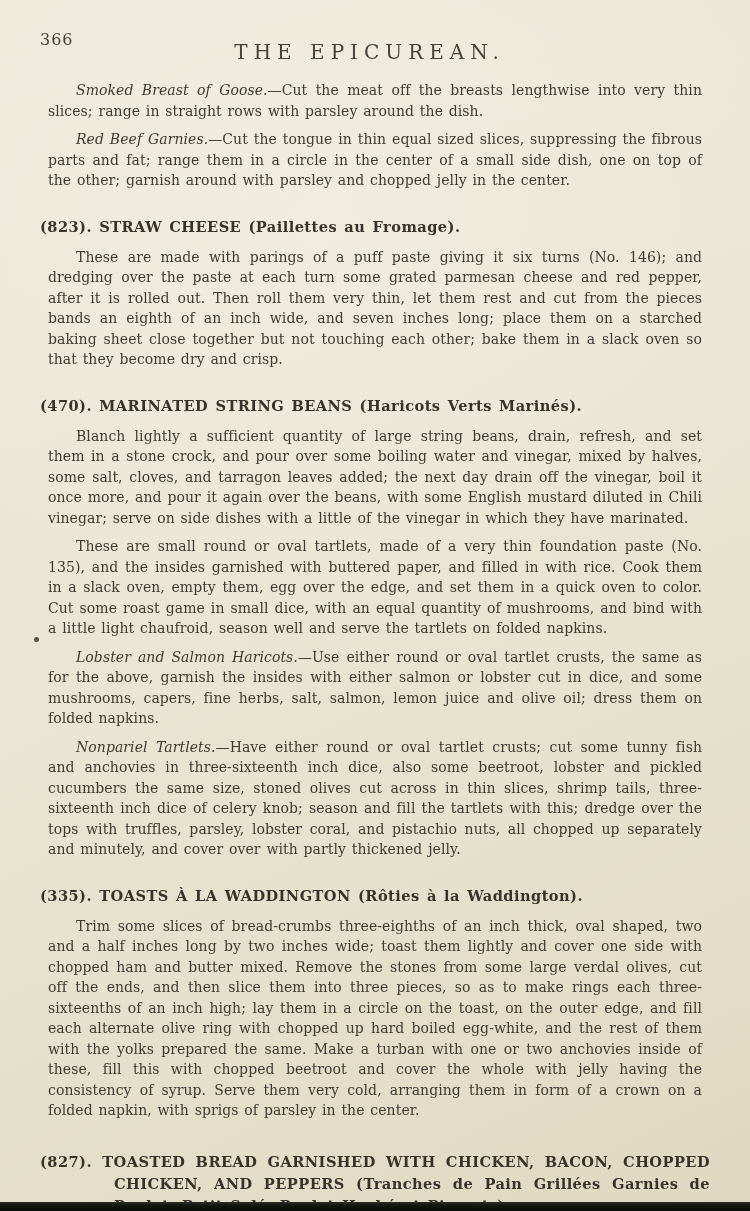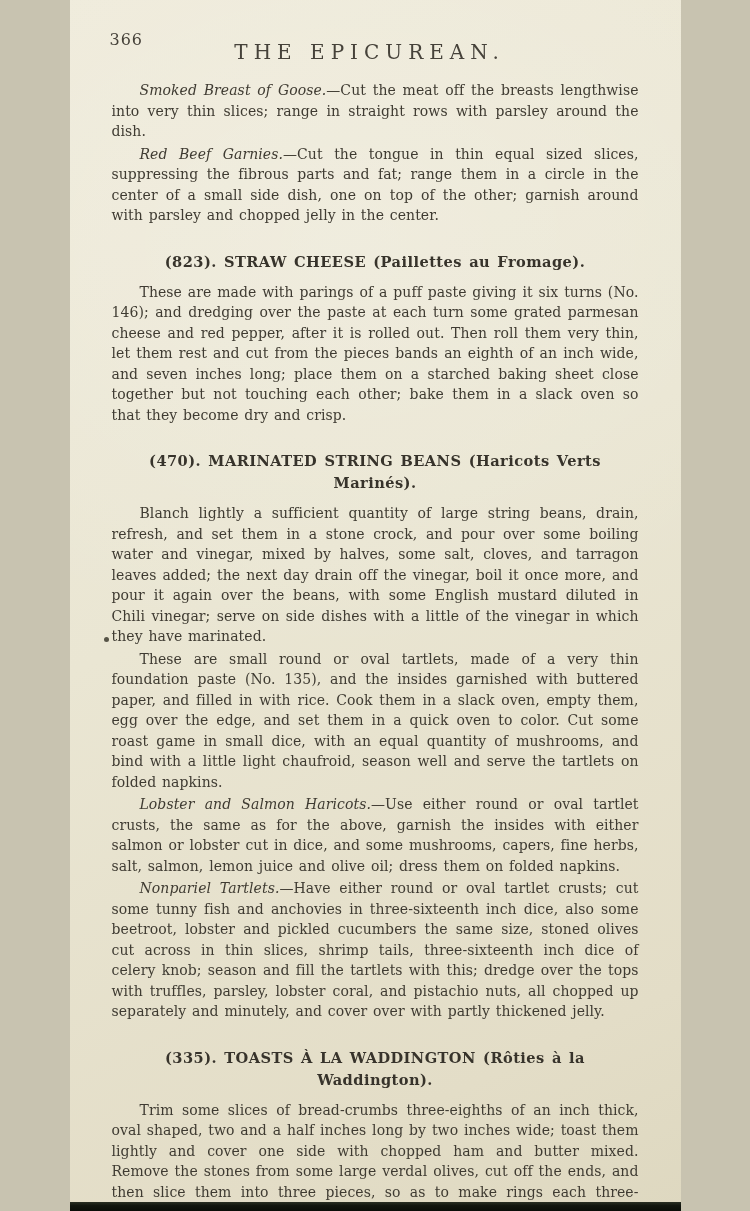--- a/index.html
+++ b/index.html
@@ -2,21 +2,21 @@
 <html><head>
 <meta charset="utf-8">
 <style>
   html, body {
     margin: 0;
     padding: 0;
     background: #c8c3b0;
   }
   #book-page {
     position: relative;
-    width: 611px;
+    width: 750px;
     height: 1211px;
     margin: 0 auto;
     box-sizing: border-box;
     padding: 24px 40px 0 40px;
     background:
       radial-gradient(ellipse 900px 700px at 45% 20%, rgba(255,255,255,0.18), rgba(255,255,255,0) 60%),
       linear-gradient(155deg, #efebdb 0%, #eae6d3 45%, #e3ddc7 85%, #ded8c0 100%);
     color: #3f3b32;
     font-family: "DejaVu Serif", "Liberation Serif", serif;
     overflow: hidden;
@@ -39,37 +39,36 @@
     left: 50%;
     top: 16px;
     transform: translateX(-52%);
     font-size: 20px;
     letter-spacing: 0.30em;
     white-space: nowrap;
     color: #46423a;
     text-align: center;
   }
   .body-para {
-    margin: 2px;
+    margin: 8px;
     font-size: 14px;
     line-height: 20.5px;
     text-align: justify;
     text-indent: 28px;
     word-spacing: 0.09em;
     letter-spacing: 0.005em;
   }
   .body-para .lead {
     font-style: italic;
   }
   .section-heading {
     margin: 25px 0 9px 0;
     font-size: 14.6px;
     line-height: 22px;
     font-weight: bold;
-    text-align: center;
     letter-spacing: 0.03em;
     word-spacing: 0.12em;
     color: #37332b;
   }
   .section-heading.hanging {
     text-align: justify;
     padding-left: 74px;
     text-indent: -74px;
     margin-top: 30px;
   }

